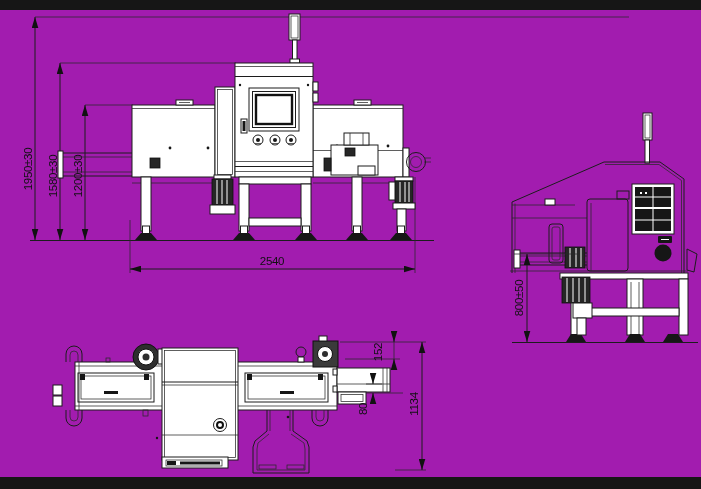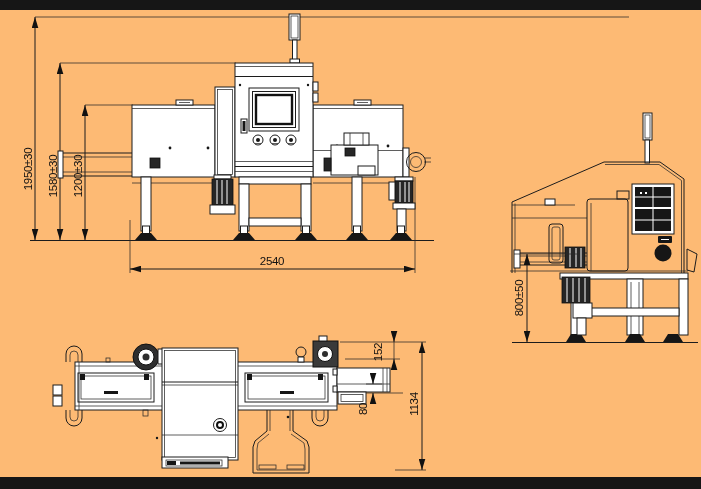--- a/index.html
+++ b/index.html
@@ -1,16 +1,16 @@
 <!DOCTYPE html>
 <html><head>
 <meta charset="utf-8">
 <style>
   html,body{margin:0;padding:0;background:#fff;}
-  .stage{position:relative;width:701px;height:489px;background:#fdba74;overflow:hidden;}
+  .stage{position:relative;width:701px;height:489px;background:#a21caf;overflow:hidden;}
   svg{display:block;}
   .ln{stroke:#1c1c1c;stroke-width:1;fill:none;}
   .tn{stroke:#2a2a2a;stroke-width:.75;fill:none;}
   .wf{stroke:#1c1c1c;stroke-width:1;fill:#fff;}
   .bk{fill:#161616;stroke:none;}
   .dk{fill:#262626;stroke:#111;stroke-width:.8;}
   .wl{stroke:#fff;stroke-width:1;fill:none;}
   text.dim{font-family:"Liberation Sans","DejaVu Sans",sans-serif;font-size:11.5px;fill:#111;letter-spacing:-0.3px;}
   #arr path{fill:#111;}
 </style>

